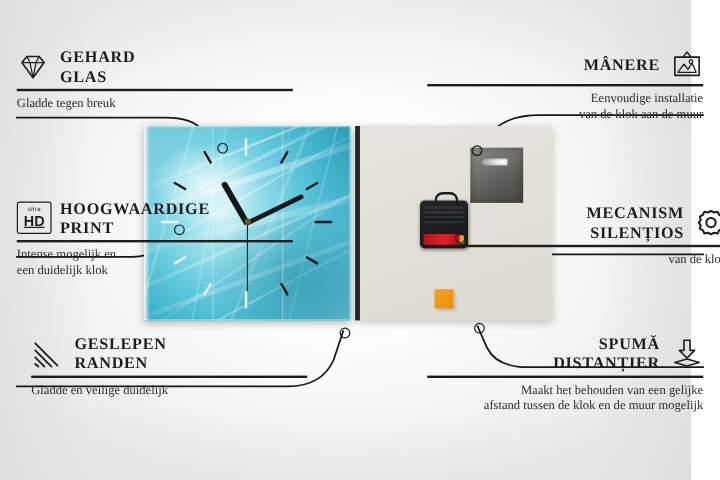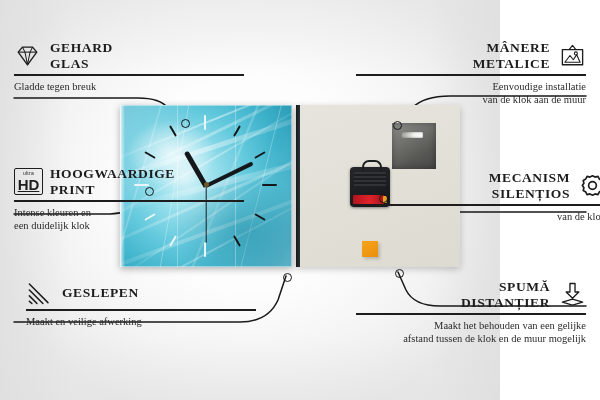--- a/index.html
+++ b/index.html
@@ -2,21 +2,21 @@
 <html><head>
 <meta charset="utf-8">
 <style>
   html,body{margin:0;padding:0;}
   body{
     width:600px;height:400px;overflow:hidden;
     font-family:"Liberation Serif", serif;
     background:#ffffff;
   }
   #stage{
-    position:relative;width:500px;height:400px;
+    position:relative;width:576px;height:400px;
     background:
       radial-gradient(ellipse 55% 62% at 50% 46%, #ffffff 0%, #fdfdfd 42%, #f4f4f4 72%, #e9e9e9 100%);
   }
   #stage:before{
     content:"";position:absolute;inset:0;
     background:
       linear-gradient(90deg, rgba(218,218,218,.55) 0%, rgba(255,255,255,0) 14%, rgba(255,255,255,0) 86%, rgba(218,218,218,.55) 100%),
       linear-gradient(180deg, rgba(226,226,226,.35) 0%, rgba(255,255,255,0) 18%, rgba(255,255,255,0) 84%, rgba(224,224,224,.40) 100%);
     pointer-events:none;
   }
@@ -38,21 +38,21 @@
   .feat.right .desc{text-align:right;}
   .ico{width:27px;height:27px;flex:0 0 27px;color:#1d1d1d;}
   .ico svg{display:block;width:27px;height:27px;}
 
   .hdbox{
     width:27px;height:25px;border:1.6px solid #1d1d1d;border-radius:2px;
     display:flex;flex-direction:column;align-items:center;justify-content:center;
     line-height:1;
   }
   .hdbox .u{font-size:5px;letter-spacing:.3px;font-family:"Liberation Sans",sans-serif;}
-  .hdbox .h{font-size:15px;font-weight:bold;font-family:"Liberation Sans",sans-serif;margin-top:.5px;text-decoration:underline;}
+  .hdbox .h{font-size:12px;font-weight:bold;font-family:"Liberation Sans",sans-serif;margin-top:.5px;text-decoration:underline;}
 
   
   #f-glass{left:14px;top:40px;}
   #f-print{left:14px;top:166px;}
   #f-edges{left:26px;top:279px;}
   #f-handles{left:356px;top:40px;}
   #f-mech{left:376px;top:170px;}
   #f-spacer{left:356px;top:279px;}
 
   
@@ -247,58 +247,58 @@
           <span class="h">HD</span>
         </span>
       </span>
       <div class="title">
         <div>HOOGWAARDIGE</div>
         <div>PRINT</div>
       </div>
     </div>
     <div class="rule"></div>
     <div class="desc">
-      <div>Intense kleuren en</div>
+      <div>Intense mogelijk en</div>
       <div>een duidelijk klok</div>
     </div>
   </div>
 
   <div class="feat left" id="f-edges">
     <div class="head">
       <span class="ico">
         <svg viewBox="0 0 32 32" fill="none" stroke="currentColor" stroke-width="1.8" stroke-linecap="round">
           <path d="M4 6 L26 28"></path>
             <path d="M4 13 L20 29"></path>
             <path d="M4 20 L13 29"></path>
             <path d="M4 26.5 L7 29"></path>
         </svg>
       </span>
       <div class="title">
         <div>GESLEPEN</div>
-      </div>
-    </div>
-    <div class="rule"></div>
-    <div class="desc">
-      <div>Maakt en veilige afwerking</div>
+        <div>RANDEN</div>
+      </div>
+    </div>
+    <div class="rule"></div>
+    <div class="desc">
+      <div>Gladde en veilige duidelijk</div>
     </div>
   </div>
 
   <div class="feat right" id="f-handles">
     <div class="head">
       <span class="ico">
         <svg viewBox="0 0 32 32" fill="none" stroke="currentColor" stroke-width="1.6" stroke-linejoin="round">
           <rect x="4" y="9" width="24" height="18"></rect>
           <path d="M7 24 L13 16 L17 21 L21 15 L25 24 Z" stroke-width="1.3"></path>
           <circle cx="20" cy="13.5" r="1.8" stroke-width="1.2"></circle>
           <path d="M12 9 L16 4 L20 9" stroke-width="1.4"></path>
         </svg>
       </span>
       <div class="title">
         <div>MÂNERE</div>
-        <div>METALICE</div>
       </div>
     </div>
     <div class="rule"></div>
     <div class="desc">
       <div>Eenvoudige installatie</div>
       <div>van de klok aan de muur</div>
     </div>
   </div>
 
   <div class="feat right" id="f-mech">

